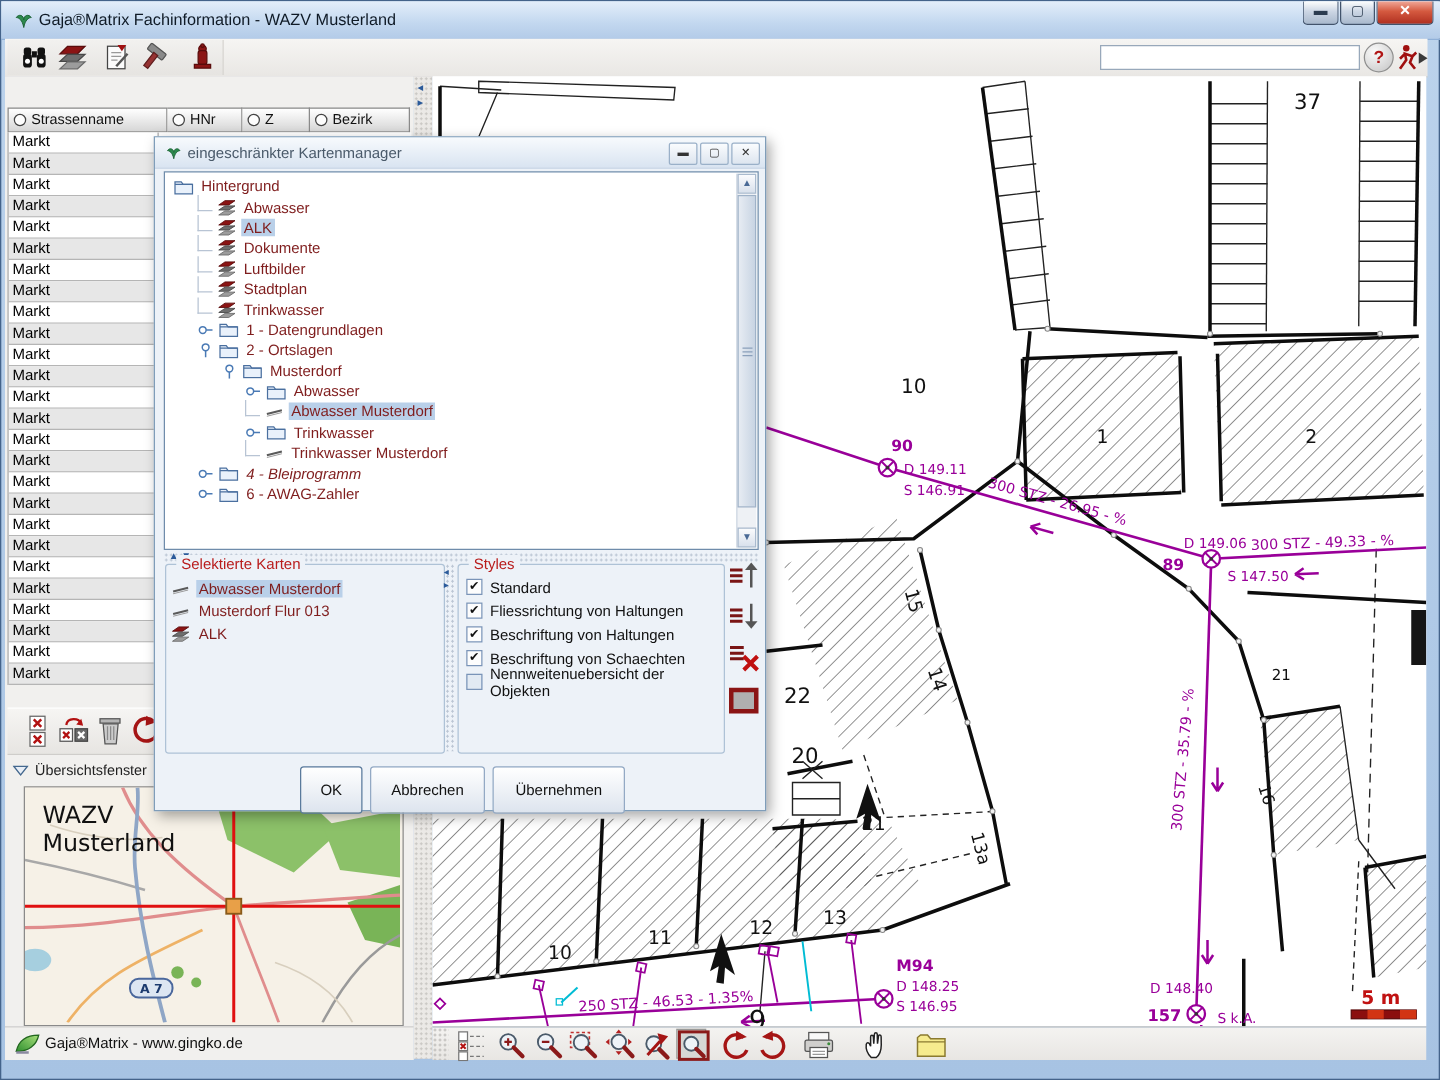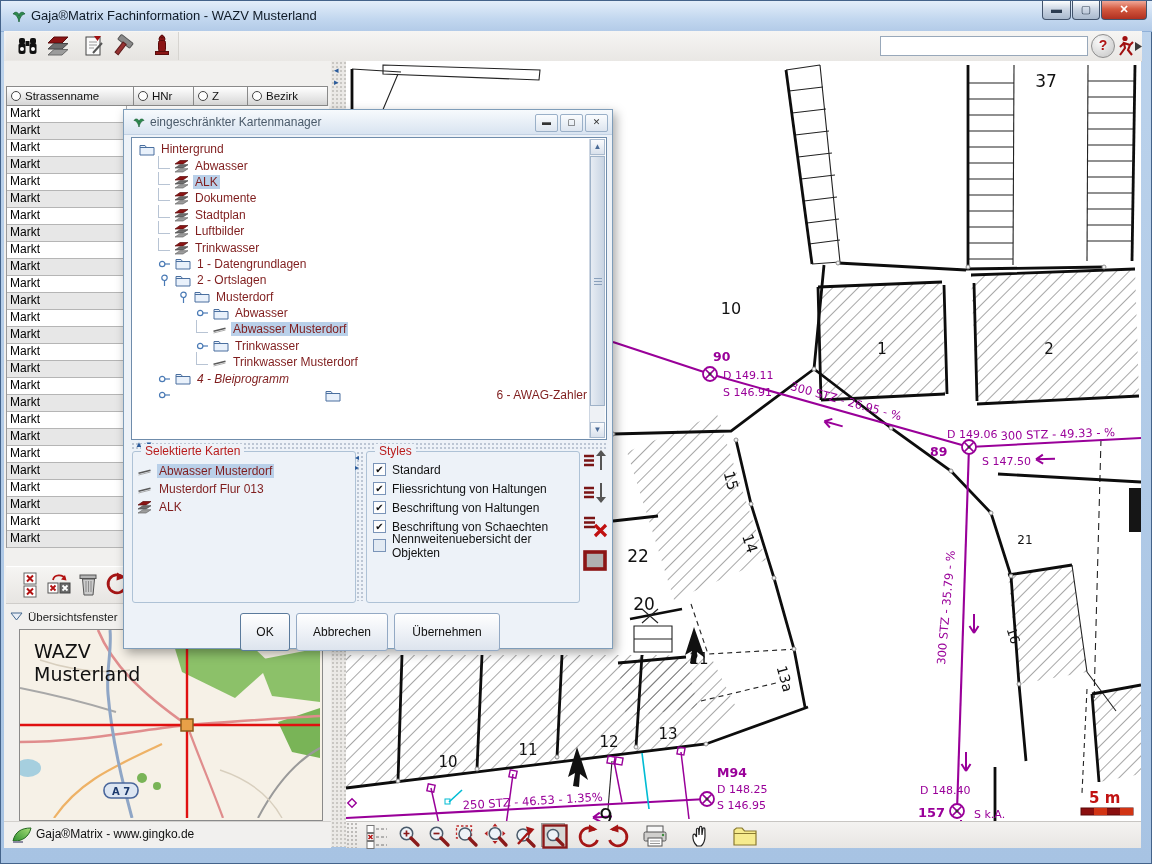--- a/index.html
+++ b/index.html
@@ -635,30 +635,30 @@
             </svg>
             <span class="tlabel">Dokumente</span>
           </div>
           <div class="trrow" style="padding-left: 24px;">
             <span class="guide"></span>
             <svg width="15" height="14" viewBox="0 0 15 14">
               <path d="M1 5 L9 5 L14 1.5 L6 1.5 Z" fill="#8b1414" stroke="#5a0c0c" stroke-width=".7"></path>
               <path d="M1 9 L9 9 L14 5.7 L6 5.7 Z" fill="#6e6e6e" stroke="#474747" stroke-width=".7"></path>
               <path d="M1 13 L9 13 L14 9.7 L6 9.7 Z" fill="#9c9c9c" stroke="#6a6a6a" stroke-width=".7"></path>
             </svg>
-            <span class="tlabel">Stadtplan</span>
+            <span class="tlabel">Luftbilder</span>
           </div>
           <div class="trrow" style="padding-left: 24px;">
             <span class="guide"></span>
             <svg width="15" height="14" viewBox="0 0 15 14">
               <path d="M1 5 L9 5 L14 1.5 L6 1.5 Z" fill="#8b1414" stroke="#5a0c0c" stroke-width=".7"></path>
               <path d="M1 9 L9 9 L14 5.7 L6 5.7 Z" fill="#6e6e6e" stroke="#474747" stroke-width=".7"></path>
               <path d="M1 13 L9 13 L14 9.7 L6 9.7 Z" fill="#9c9c9c" stroke="#6a6a6a" stroke-width=".7"></path>
             </svg>
-            <span class="tlabel">Luftbilder</span>
+            <span class="tlabel">Stadtplan</span>
           </div>
           <div class="trrow" style="padding-left: 24px;">
             <span class="guide"></span>
             <svg width="15" height="14" viewBox="0 0 15 14">
               <path d="M1 5 L9 5 L14 1.5 L6 1.5 Z" fill="#8b1414" stroke="#5a0c0c" stroke-width=".7"></path>
               <path d="M1 9 L9 9 L14 5.7 L6 5.7 Z" fill="#6e6e6e" stroke="#474747" stroke-width=".7"></path>
               <path d="M1 13 L9 13 L14 9.7 L6 9.7 Z" fill="#9c9c9c" stroke="#6a6a6a" stroke-width=".7"></path>
             </svg>
             <span class="tlabel">Trinkwasser</span>
           </div>
@@ -737,21 +737,21 @@
             <svg width="13" height="12" viewBox="0 0 13 12">
               <circle cx="4.2" cy="6" r="2.7" fill="#fff" stroke="#4a7ab5" stroke-width="1.2"></circle>
               <path d="M7 6 H12" stroke="#4a7ab5" stroke-width="1.2"></path>
             </svg>
             <svg width="16" height="13" viewBox="0 0 16 13">
               <path d="M1 2.5 L6 2.5 L7.5 4.5 L15 4.5 L15 12 L1 12 Z" fill="#e9f1fb" stroke="#4a6f9f"></path>
               <path d="M1 4.5 L15 4.5" stroke="#4a6f9f" fill="none"></path>
             </svg>
             <span class="tlabel">4 - Bleiprogramm</span>
           </div>
-          <div class="trrow" style="padding-left: 24px; justify-content: space-between;">
+          <div class="trrow" style="padding-left: 24px;">
             <svg width="13" height="12" viewBox="0 0 13 12">
               <circle cx="4.2" cy="6" r="2.7" fill="#fff" stroke="#4a7ab5" stroke-width="1.2"></circle>
               <path d="M7 6 H12" stroke="#4a7ab5" stroke-width="1.2"></path>
             </svg>
             <svg width="16" height="13" viewBox="0 0 16 13">
               <path d="M1 2.5 L6 2.5 L7.5 4.5 L15 4.5 L15 12 L1 12 Z" fill="#e9f1fb" stroke="#4a6f9f"></path>
               <path d="M1 4.5 L15 4.5" stroke="#4a6f9f" fill="none"></path>
             </svg>
             <span class="tlabel">6 - AWAG-Zahler</span>
           </div>

